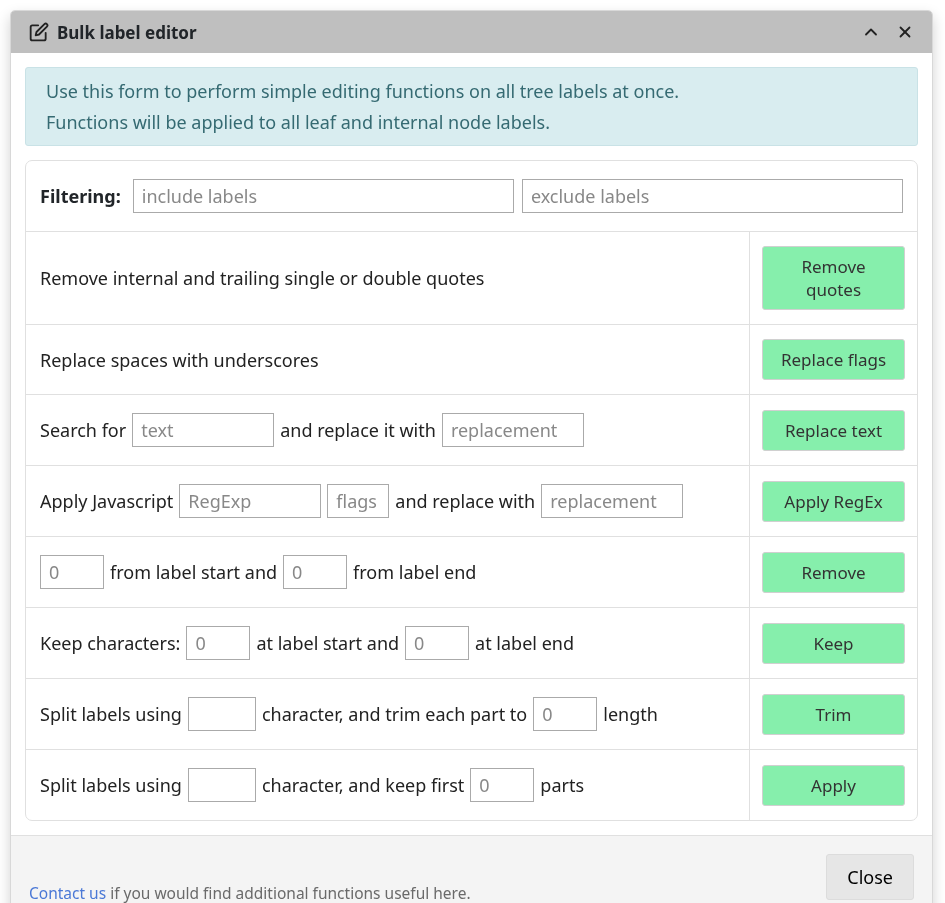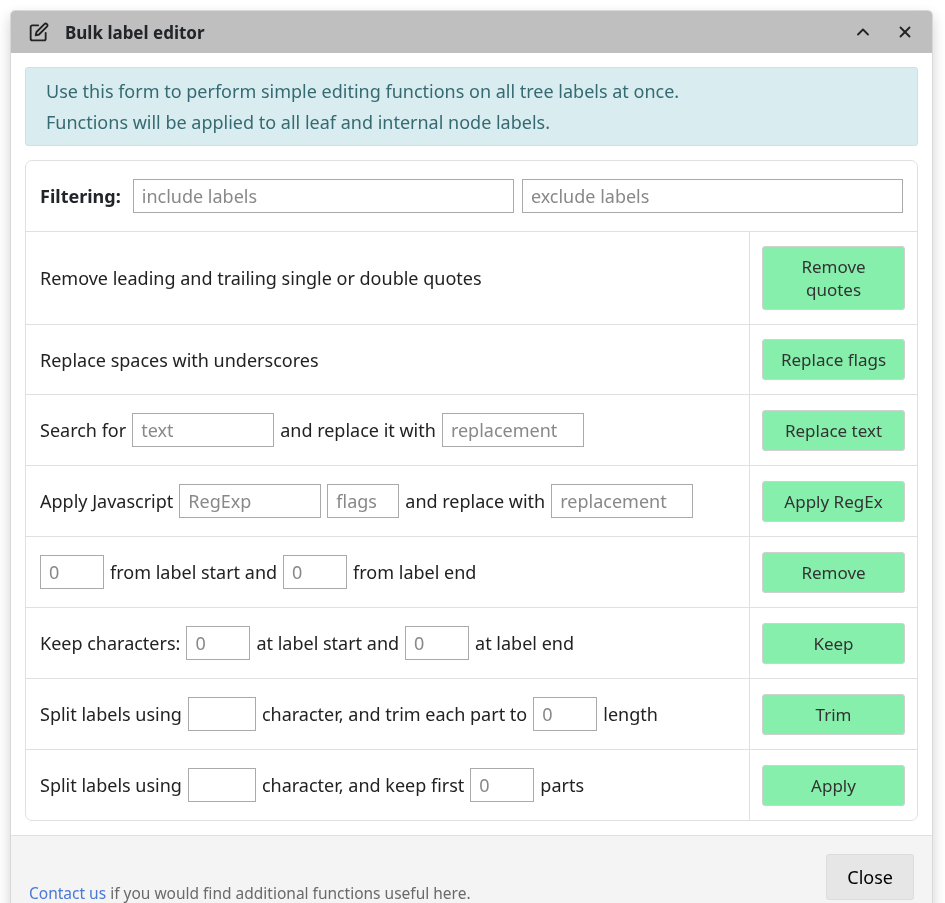--- a/index.html
+++ b/index.html
@@ -17,21 +17,21 @@
       border: 1px solid #d8d8d8;
       border-radius: 5px;
       box-shadow: 0 6px 14px rgba(0,0,0,0.18);
       overflow: hidden;
     }
     .title-bar {
       display: flex;
       align-items: center;
       background: #bfbfbf;
       padding: 8px 14px 8px 18px;
-      gap: 16px;
+      gap: 8px;
     }
     .title-bar .title-icon svg { display: block; }
     .title-bar .title-text {
       font-weight: 700;
       font-size: 17px;
       flex: 1;
     }
     .title-bar .icon-btn {
       width: 26px; height: 26px;
       display: flex; align-items: center; justify-content: center;
@@ -98,21 +98,21 @@
       border: 1px solid #aaa;
       padding: 4px 8px;
       font-size: 18px;
       font-family: inherit;
       color: #222;
       background: #fff;
       height: 34px;
     }
     input[type="text"]::placeholder { color: #888; }
     .small  { width: 142px; }
-    .xsmall { width: 72px; }
+    .xsmall { width: 62px; }
     .tiny   { width: 64px; }
     .split  { width: 68px; }
     .btn {
       background: #86efac;
       border: 1px solid #d0d0d0;
       border-radius: 3px;
       padding: 8px 10px;
       font-size: 17px;
       font-family: inherit;
       color: #333;
@@ -182,21 +182,21 @@
 
     <div class="panel">
 
       <div class="filter-row">
         <span class="filter-label">Filtering:</span>
         <input type="text" placeholder="include labels" style="">
         <input type="text" placeholder="exclude labels" style="">
       </div>
 
       <div class="row">
-        <div class="desc">Remove leading and trailing single or double quotes</div>
+        <div class="desc">Remove internal and trailing single or double quotes</div>
         <div class="action">
             <button class="btn">Remove quotes</button>
           </div>
       </div>
 
       <div class="row">
         <div class="desc">Replace spaces with underscores</div>
         <div class="action">
             <button class="btn">Replace flags</button>
           </div>

